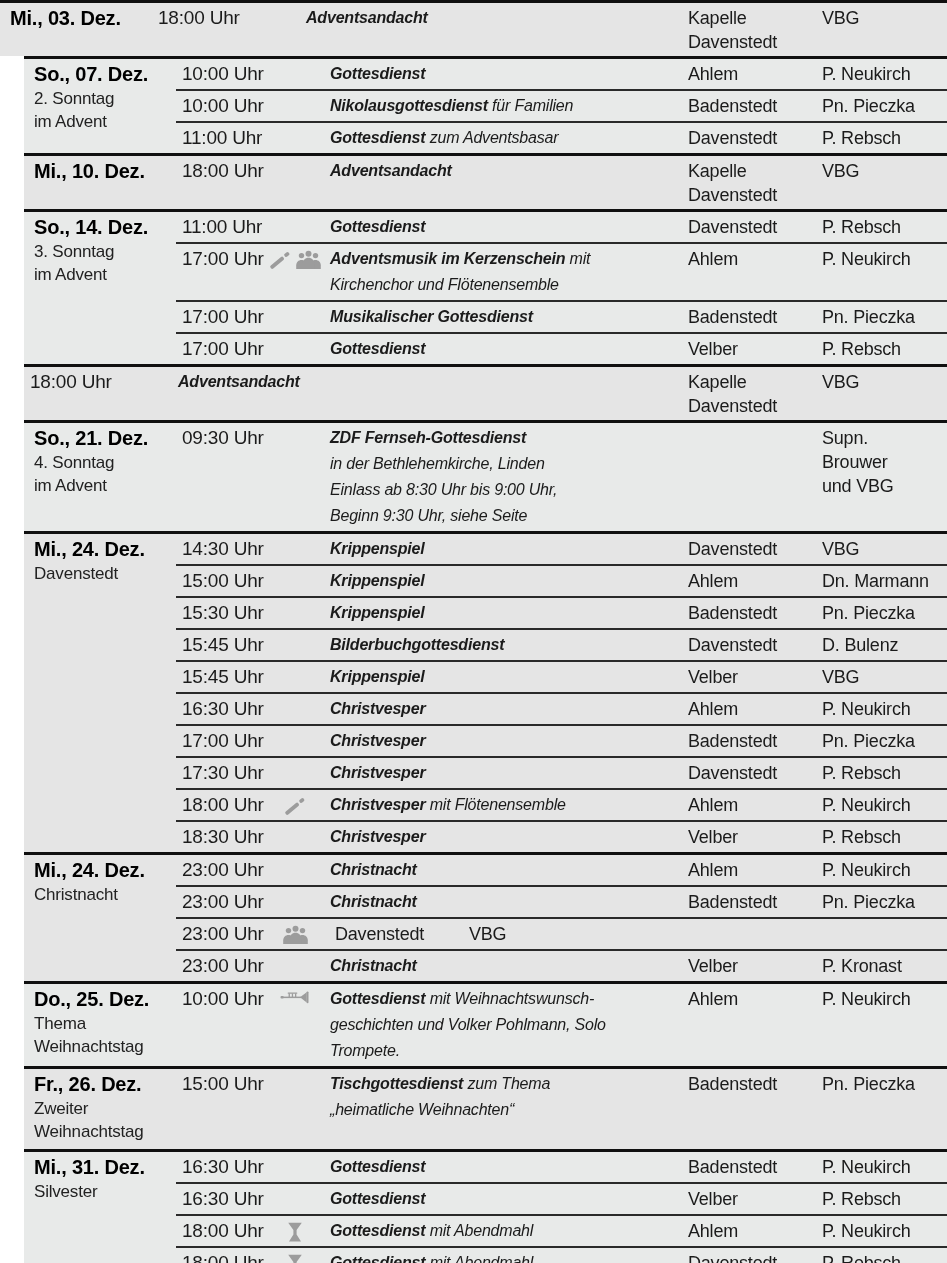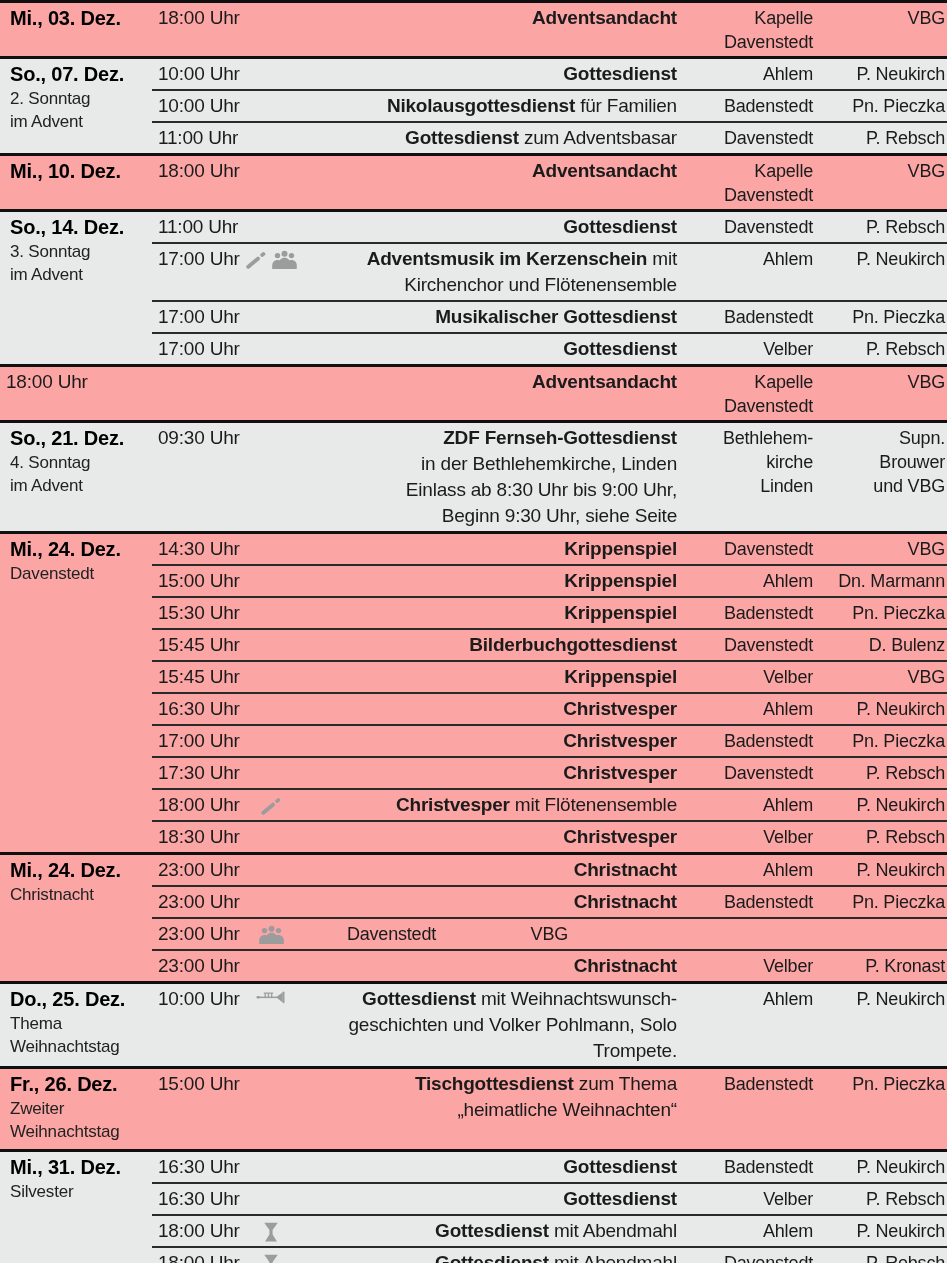--- a/index.html
+++ b/index.html
@@ -13,40 +13,40 @@
     width:947px;height:1263px;overflow:hidden;
     background:#fff;color:var(--ink);
     font-family:"Liberation Sans","DejaVu Sans",sans-serif;
     letter-spacing:-0.2px;
   }
   .schedule{
     width:947px;
     border-top:3px solid var(--rule-heavy);
     border-bottom:3px solid var(--rule-heavy);
   }
-  .section{display:flex;background:#fca5a5;}
+  .section{display:flex;background:#e5e5e5;}
   .section.shaded{background:var(--stripe,#e8eae9);}
-  .section + .section{border-top:3px solid var(--rule-heavy);}
+  .section + .section{border-top:3px solid var(--rule-heavy);margin-left:24px;}
   .date-cell{
     width:152px;flex:none;
     padding:2px 4px 6px 10px;
   }
   .date{font-weight:bold;font-size:20px;line-height:26px;color:#000;}
   .subtitle{font-size:17px;line-height:23px;white-space:pre-line;color:#222;}
-  .rows{flex:1;min-width:0;text-align:right;}
+  .rows{flex:1;min-width:0;}
   .row{display:flex;padding:2px 0;}
   .row + .row{border-top:2px solid var(--rule-light);}
   .cell{min-width:0;}
   .time{width:84px;flex:none;padding-left:6px;font-size:19px;line-height:26px;white-space:nowrap;}
   .icons{
     width:70px;flex:none;display:flex;align-items:flex-start;justify-content:center;
     gap:3px;padding-top:4px;color:var(--icon,#9c9c9c);
   }
   .icons svg{display:block;}
-  .title-cell{flex:1;min-width:0;font-size:19px;line-height:26px;padding-right:6px;}
+  .title-cell{flex:1;min-width:0;font-size:16px;line-height:26px;padding-right:6px;font-style:italic;}
   .title-cell b{font-weight:bold;}
   .title-cell .d{white-space:pre-line;}
   .loc{width:134px;flex:none;padding:1px 4px 0 5px;font-size:18px;line-height:24px;white-space:pre-line;}
   .person{width:130px;flex:none;padding:1px 2px 0 5px;font-size:18px;line-height:24px;white-space:pre-line;}
 </style>
 </head>
 <body>
 
 <div class="schedule">
 
@@ -186,23 +186,20 @@
 im Advent</div>
       </div>
       <div class="rows">
         <div class="row">
       <div class="cell time">09:30 Uhr</div>
       <div class="cell icons"></div>
       <div class="cell title-cell"><b>ZDF Fernseh-Gottesdienst</b><span class="d">
 in der Bethlehemkirche, Linden
 Einlass ab 8:30 Uhr bis 9:00 Uhr,
 Beginn 9:30 Uhr, siehe Seite</span></div>
-      <div class="cell loc">Bethlehem-
-kirche
-Linden</div>
       <div class="cell person">Supn.
 Brouwer
 und VBG</div>
     </div>
       </div>
     </section>
     <section class="section">
       <div class="date-cell">
         <div class="date">Mi., 24. Dez.</div>
         <div class="subtitle">Davenstedt</div>

